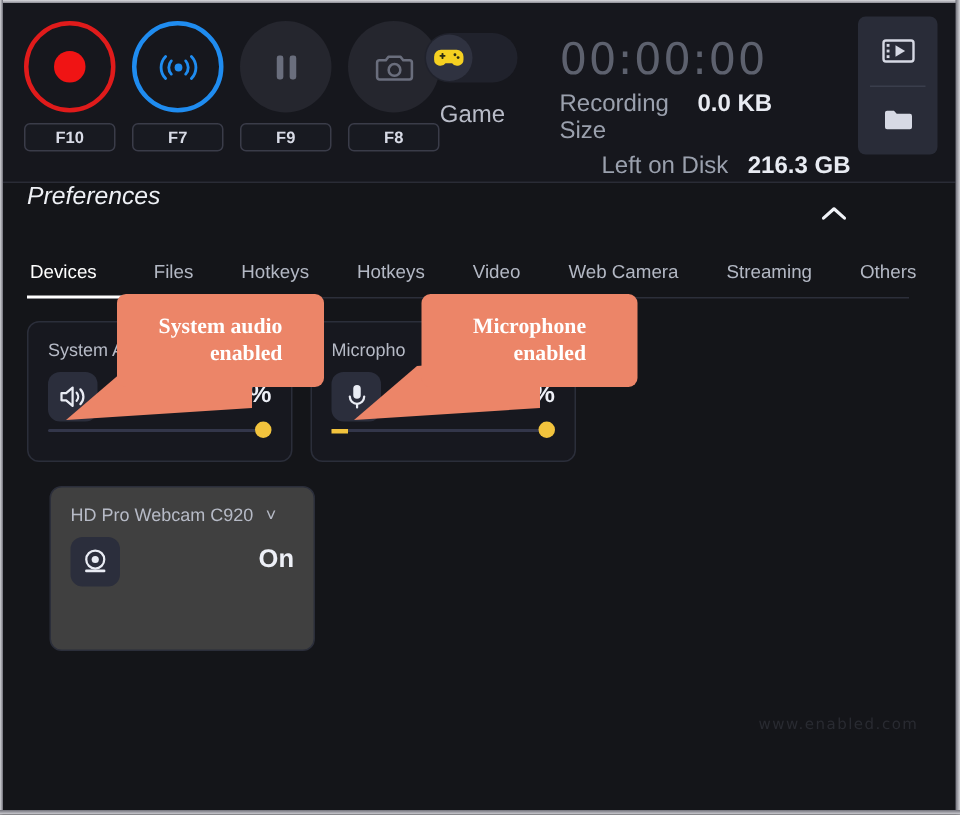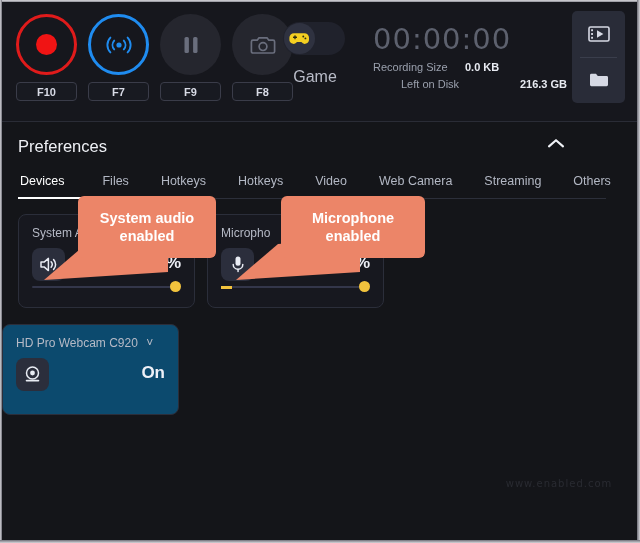--- a/index.html
+++ b/index.html
@@ -110,21 +110,21 @@
     color: #5d616e;
     font-size: 29px;
     letter-spacing: 1px;
     line-height: 34px;
     font-family: "DejaVu Sans", sans-serif;
   }
   .stat-row {
     display: flex;
     align-items: baseline;
     margin-top: 5px;
-    font-size: 11px;
+    font-size: 16px;
   }
   .stat-label { color: #9aa0ad; }
   .stat-value { color: #e8ebf2; font-weight: bold; }
   .stat-rec .stat-label { width: 92px; }
   .stat-rec .stat-value { width: 74px; }
   .stat-disk .stat-label { width: 92px; margin-left: 28px; }
   .stat-disk .stat-value { width: 74px; text-align: right; }
 
   
   .side-panel {
@@ -148,21 +148,21 @@
     left: 2px; top: 122px;
     width: 635px;
     bottom: 3px;
     background: #141519;
     box-sizing: border-box;
   }
   .prefs-header {
     position: absolute;
     left: 0; top: 0;
     width: 586px; height: 48px;
-    display: flex; align-items: center;
+    display: flex;  font-style: italic;
   }
   .prefs-title {
     margin-left: 16px;
     color: #eef0f5;
     font-size: 16.5px;
   }
   .collapse-icon {
     position: absolute;
     right: 22px; top: 14px;
     cursor: pointer;
@@ -265,43 +265,44 @@
   .level-seg {
     position: absolute;
     left: 0; top: 4.5px;
     width: 11px; height: 3px;
     background: #f2c33d;
   }
 
   
   .webcam-card {
     position: absolute;
-    left: 0; top: 202px;
+    left: 31px; top: 202px;
     width: 177px;
-    height: 91px;
+    height: 110px;
     border: 1px solid #2b2e3a;
     border-radius: 8px;
-    background: #0c4a6e;
+    background: #404040;
     box-sizing: border-box;
   }
 
   
   .callout {
     position: absolute;
     background: #ec8568;
     border-radius: 6px;
     color: #ffffff;
     font-size: 14.5px;
     font-weight: bold;
-    text-align: center;
+    text-align: right;
     display: flex; align-items: center; justify-content: center;
     line-height: 18px;
     z-index: 40;
     padding: 0 8px;
     box-sizing: border-box;
+    font-family: Liberation Serif, serif;
   }
   #callout-sysaudio { left: 78px; top: 196px; width: 138px; height: 62px; }
   #callout-mic      { left: 281px; top: 196px; width: 144px; height: 62px; }
   .callout-tail { position: absolute; z-index: 39; }
 
   
   .watermark {
     position: absolute;
     right: 12px; bottom: 12px;
     width: 132px; height: 50px;

